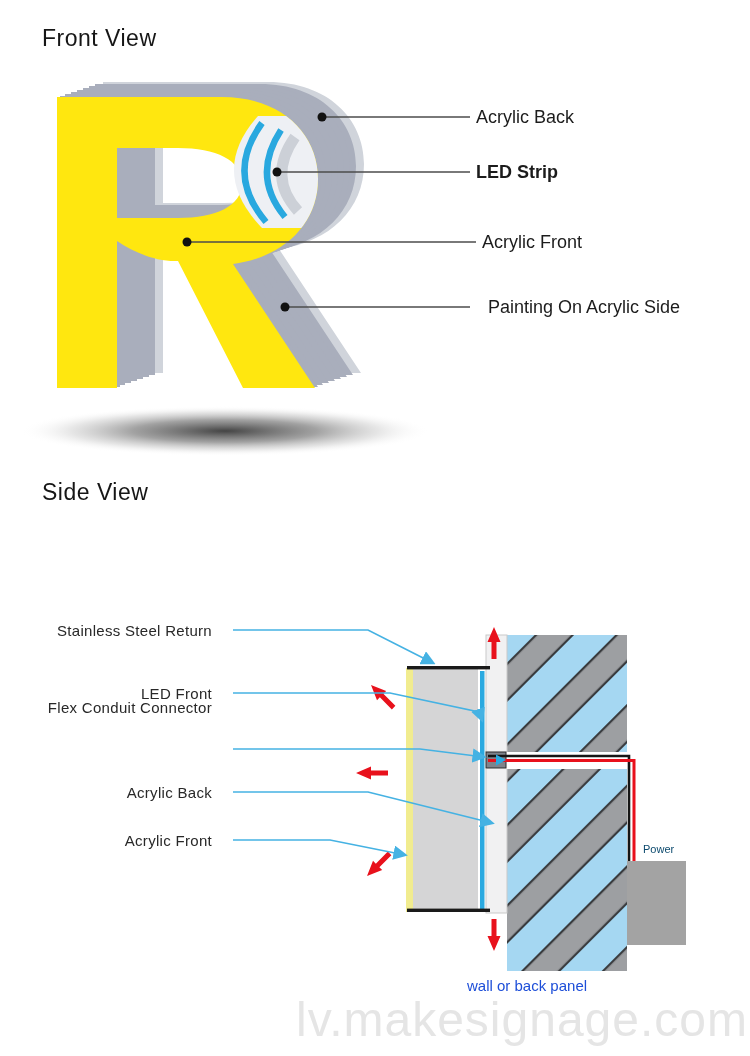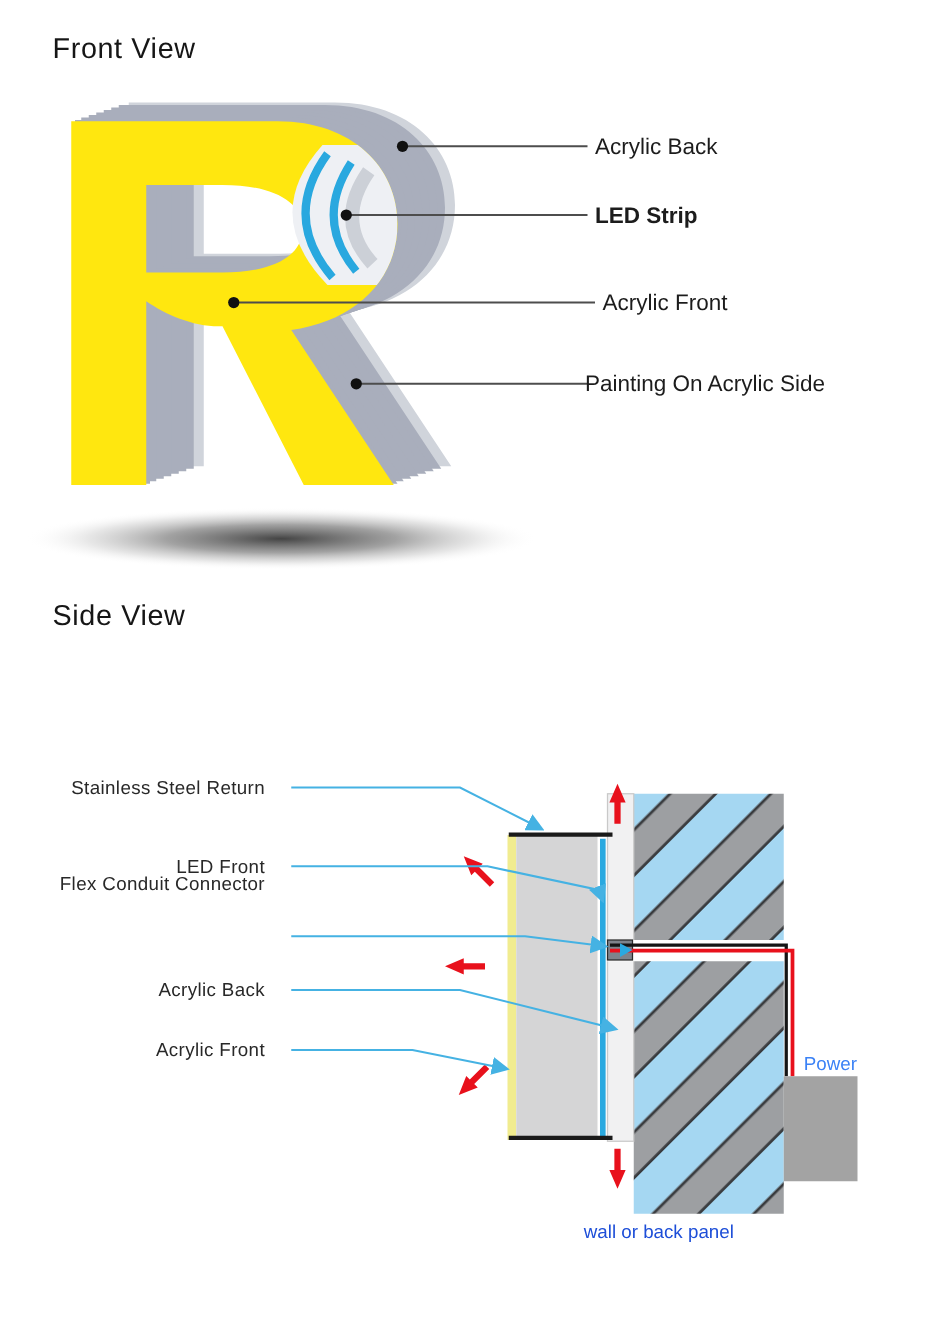--- a/index.html
+++ b/index.html
@@ -2,21 +2,21 @@
 <html><head>
 <meta charset="utf-8">
 <style>
   html,body{margin:0;padding:0;background:#fff;}
   .page{position:relative;width:750px;height:1056px;background:#ffffff;overflow:hidden;
         font-family:"Liberation Sans", sans-serif;}
   .section-title{position:absolute;font-size:23px;color:#161616;white-space:nowrap;letter-spacing:0.5px;}
   .front-label{position:absolute;font-size:18px;color:#1c1c1c;white-space:nowrap;line-height:18px;}
   .side-label{position:absolute;right:538px;font-size:15px;color:#282828;white-space:nowrap;
               line-height:16px;text-align:right;letter-spacing:0.3px;}
-  .power-label{position:absolute;left:643px;top:843px;font-size:15px;color:#3b82f6;white-space:nowrap;}
+  .power-label{position:absolute;left:643px;top:843px;font-size:11px;color:#0c4a6e;white-space:nowrap;}
   .wall-label{position:absolute;left:467px;top:977px;width:200px;
               font-size:15px;color:#1d4ed8;white-space:nowrap;}
   .watermark{position:absolute;right:2px;top:992px;font-size:48px;color:#e5e5e5;
              white-space:nowrap;letter-spacing:1px;}
   svg{position:absolute;left:0;}
   #front-svg{top:0;}
   #side-svg{top:560px;}
 </style>
 </head>
 <body>
@@ -72,21 +72,21 @@
       <circle cx="322" cy="117" r="4.5"></circle>
       <circle cx="277" cy="172" r="4.5"></circle>
       <circle cx="187" cy="242" r="4.5"></circle>
       <circle cx="285" cy="307" r="4.5"></circle>
     </g>
   </svg>
 
   <div class="front-label" style="left:476px;top:108px;">Acrylic Back</div>
   <div class="front-label" style="left:476px;top:163px;font-weight:bold;">LED Strip</div>
   <div class="front-label" style="left:482px;top:233px;">Acrylic Front</div>
-  <div class="front-label" style="left:468px;top:298px;">Painting On Acrylic Side</div>
+  <div class="front-label" style="left:488px;top:298px;">Painting On Acrylic Side</div>
 
   <div class="section-title" style="left:42px;top:479px;">Side View</div>
 
   <svg id="side-svg" width="750" height="460" viewBox="0 560 750 460">
     <defs>
       <pattern id="wallHatch" width="57" height="57" patternUnits="userSpaceOnUse" patternTransform="rotate(45)">
         <rect width="57" height="57" fill="#a5d7f2"></rect>
         <rect x="29" width="28" height="57" fill="#9d9fa2"></rect>
         <rect x="29" width="2.2" height="57" fill="#393b3e"></rect>
         <rect x="54.8" width="2.2" height="57" fill="#393b3e"></rect>
@@ -131,13 +131,14 @@
 
   <div class="side-label" style="top:623px;">Stainless Steel Return</div>
   <div class="side-label" style="top:686px;">LED Front</div>
   <div class="side-label" style="top:700px;">Flex Conduit Connector</div>
   <div class="side-label" style="top:785px;">Acrylic Back</div>
   <div class="side-label" style="top:833px;">Acrylic Front</div>
 
   <div class="power-label">Power</div>
   <div class="wall-label">wall or back panel</div>
 
+  <div class="watermark">lv.makesignage.com</div>
 </div>
 
 </body></html>

